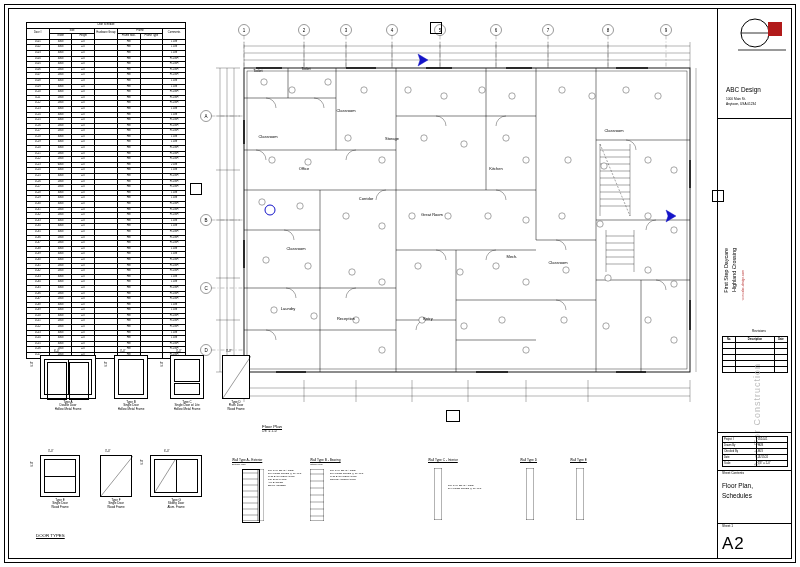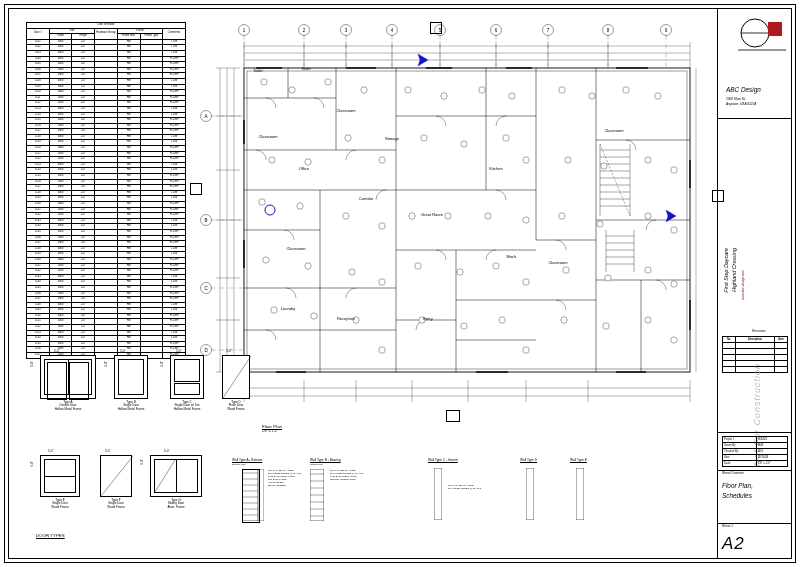--- a/index.html
+++ b/index.html
@@ -35,21 +35,21 @@
   .dt{position:absolute;}
   .dt .frame{border:1px solid #000;background:#fff;}
   .dt .cap{font-size:3px;text-align:center;line-height:1.15;color:#000;margin-top:2px;}
   .dim{font-size:2.8px;color:#000;white-space:nowrap;}
 
   
   .wt .cap{font-size:3.2px;color:#000;}
   .wt .note{font-size:2.4px;color:#000;line-height:1.25;}
 
   
-  #titleblock{right:8px;top:8px;width:74px;bottom:8px;border-left:1px solid #000;font-style:italic;}
+  #titleblock{right:8px;top:8px;width:74px;bottom:8px;border-left:1px solid #000;}
   .tb-sep{position:absolute;left:0;right:0;border-top:1px solid #000;}
   .tb-txt{position:absolute;color:#000;}
   .vert{writing-mode:vertical-rl;transform:rotate(180deg);}
   .logo-box{position:absolute;right:6px;top:8px;width:48px;height:40px;}
   .sheetno{font-size:17px;letter-spacing:1px;}
   .revtable{position:absolute;left:4px;right:4px;border-collapse:collapse;width:calc(100% - 8px);}
   .revtable td,.revtable th{border:0.5px solid #000;font-size:2.6px;height:5px;padding:0;text-align:center;color:#000;}
   .gray{color:#555;}
   .nfc{position:absolute;font-size:9px;color:#bbb;letter-spacing:1px;}
 </style>

